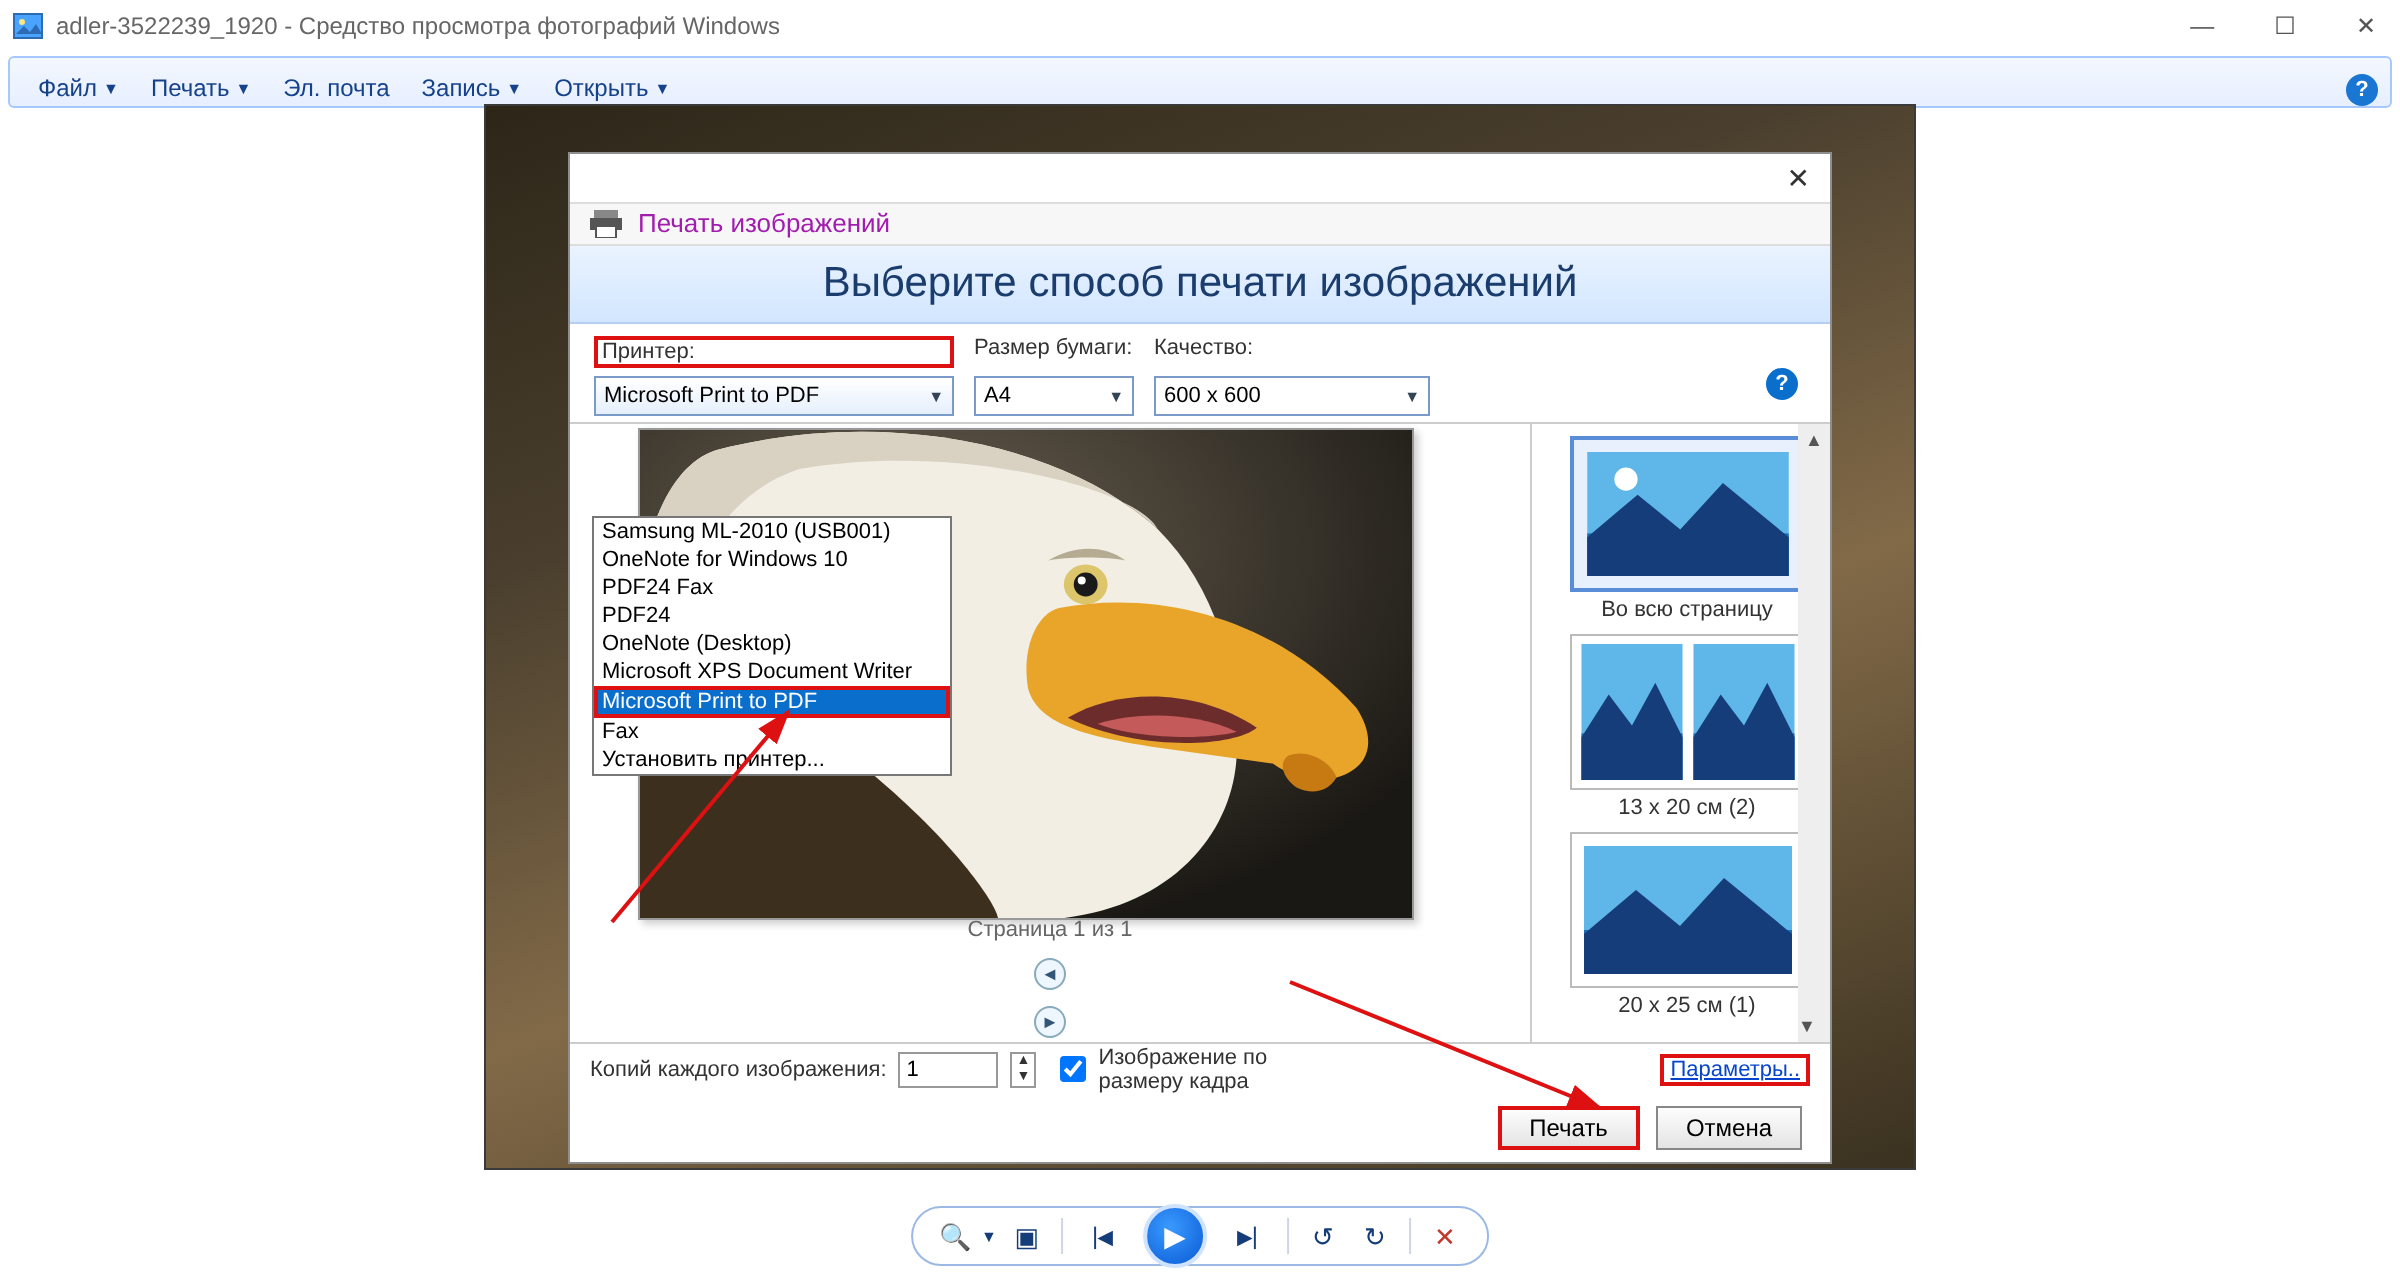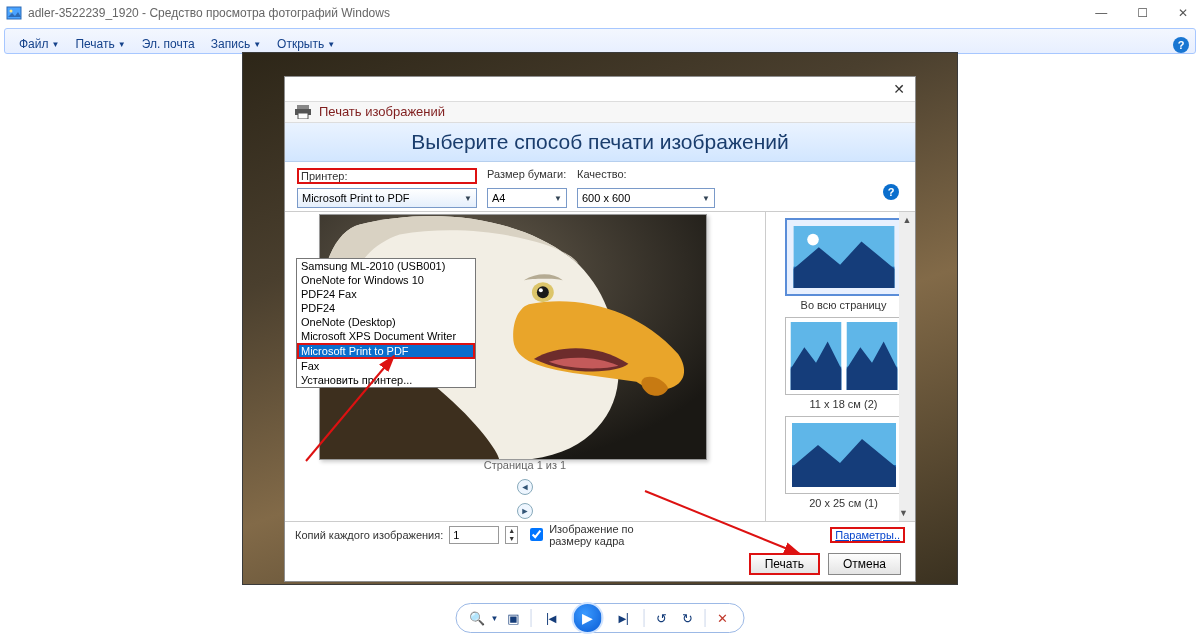--- a/index.html
+++ b/index.html
@@ -19,21 +19,21 @@
   .menubar .help-icon { margin-left: auto; width: 16px; height: 16px; border-radius: 50%; background: #1976d2; color: #fff; font-size: 11px; display: flex; align-items: center; justify-content: center; font-weight: bold; }
 
   
   .image-area { position: absolute; top: 56px; bottom: 38px; left: 0; right: 0; background: #fff; }
   .bg-frame { position: absolute; left: 242px; top: -4px; width: 716px; height: 533px; background: linear-gradient(160deg,#2d2618 0%,#4a3f2e 30%,#826a48 60%,#3a3120 100%); border: 1px solid #3a3a3a; }
 
   
   .dialog { position: absolute; left: 284px; top: 20px; width: 632px; height: 506px; background: #fff; border: 1px solid #8e8e8e; display: flex; flex-direction: column; }
   .dlg-close-row { height: 28px; display: flex; justify-content: flex-end; align-items: center; padding-right: 10px; }
   .dlg-close { font-size: 14px; color: #333; }
-  .dlg-header { height: 26px; background: #f7f7f7; border-top: 1px solid #ddd; border-bottom: 1px solid #ddd; display: flex; align-items: center; gap: 8px; padding: 0 10px; font-size: 13px; color: #7f1d1d; }
+  .dlg-header { height: 26px; background: #f7f7f7; border-top: 1px solid #ddd; border-bottom: 1px solid #ddd; display: flex; align-items: center; gap: 8px; padding: 0 10px; font-size: 13px; color: #a21caf; }
   .dlg-header .printer-icon { width: 16px; height: 14px; }
   .dlg-banner { height: 46px; background: linear-gradient(#eaf3ff,#d2e6ff); border-bottom: 1px solid #b6cfee; display: flex; align-items: center; justify-content: center; font-size: 21px; color: #1a3d6d; }
   .dlg-options { height: 58px; padding: 6px 12px 0 12px; position: relative; }
   .opt-labels { display: flex; gap: 10px; font-size: 11px; color: #333; }
   .opt-labels .l1 { width: 180px; border: 2px solid #d11; padding: 0 2px; }
   .opt-labels .l2 { width: 80px; }
   .opt-labels .l3 { width: 120px; }
   .opt-row { display: flex; gap: 10px; margin-top: 4px; align-items: center; }
   .combo { height: 20px; border: 1px solid #7a9ac9; background: linear-gradient(#fff,#e5effc); font-size: 11px; display: flex; align-items: center; justify-content: space-between; padding: 0 4px; }
   .combo.c1 { width: 180px; }
@@ -224,21 +224,21 @@
                 <rect width="52" height="70" fill="#5fb6e8"></rect>
                 <rect y="46" width="52" height="24" fill="#1a6dbb"></rect>
                 <path d="M0 48 L14 26 L26 42 L38 20 L52 48 L52 70 L0 70 Z" fill="#153d7a"></path>
               </svg>
             <svg class="half scenery-svg" viewBox="0 0 52 70">
                 <rect width="52" height="70" fill="#5fb6e8"></rect>
                 <rect y="46" width="52" height="24" fill="#1a6dbb"></rect>
                 <path d="M0 48 L14 26 L26 42 L38 20 L52 48 L52 70 L0 70 Z" fill="#153d7a"></path>
               </svg>
           </div>
-          <div>11 x 18 см (2)</div>
+          <div>13 x 20 см (2)</div>
         </div>
         <div class="thumb-item">
           <div class="thumb-img-box">
               <svg class="thumb-img scenery-svg" viewBox="0 0 104 64">
                 <rect width="104" height="64" fill="#5fb6e8"></rect>
                 <rect y="42" width="104" height="22" fill="#1a6dbb"></rect>
                 <path d="M0 44 L26 22 L48 40 L70 16 L104 44 L104 64 L0 64 Z" fill="#153d7a"></path>
               </svg>
             </div>
           <div>20 x 25 см (1)</div>

